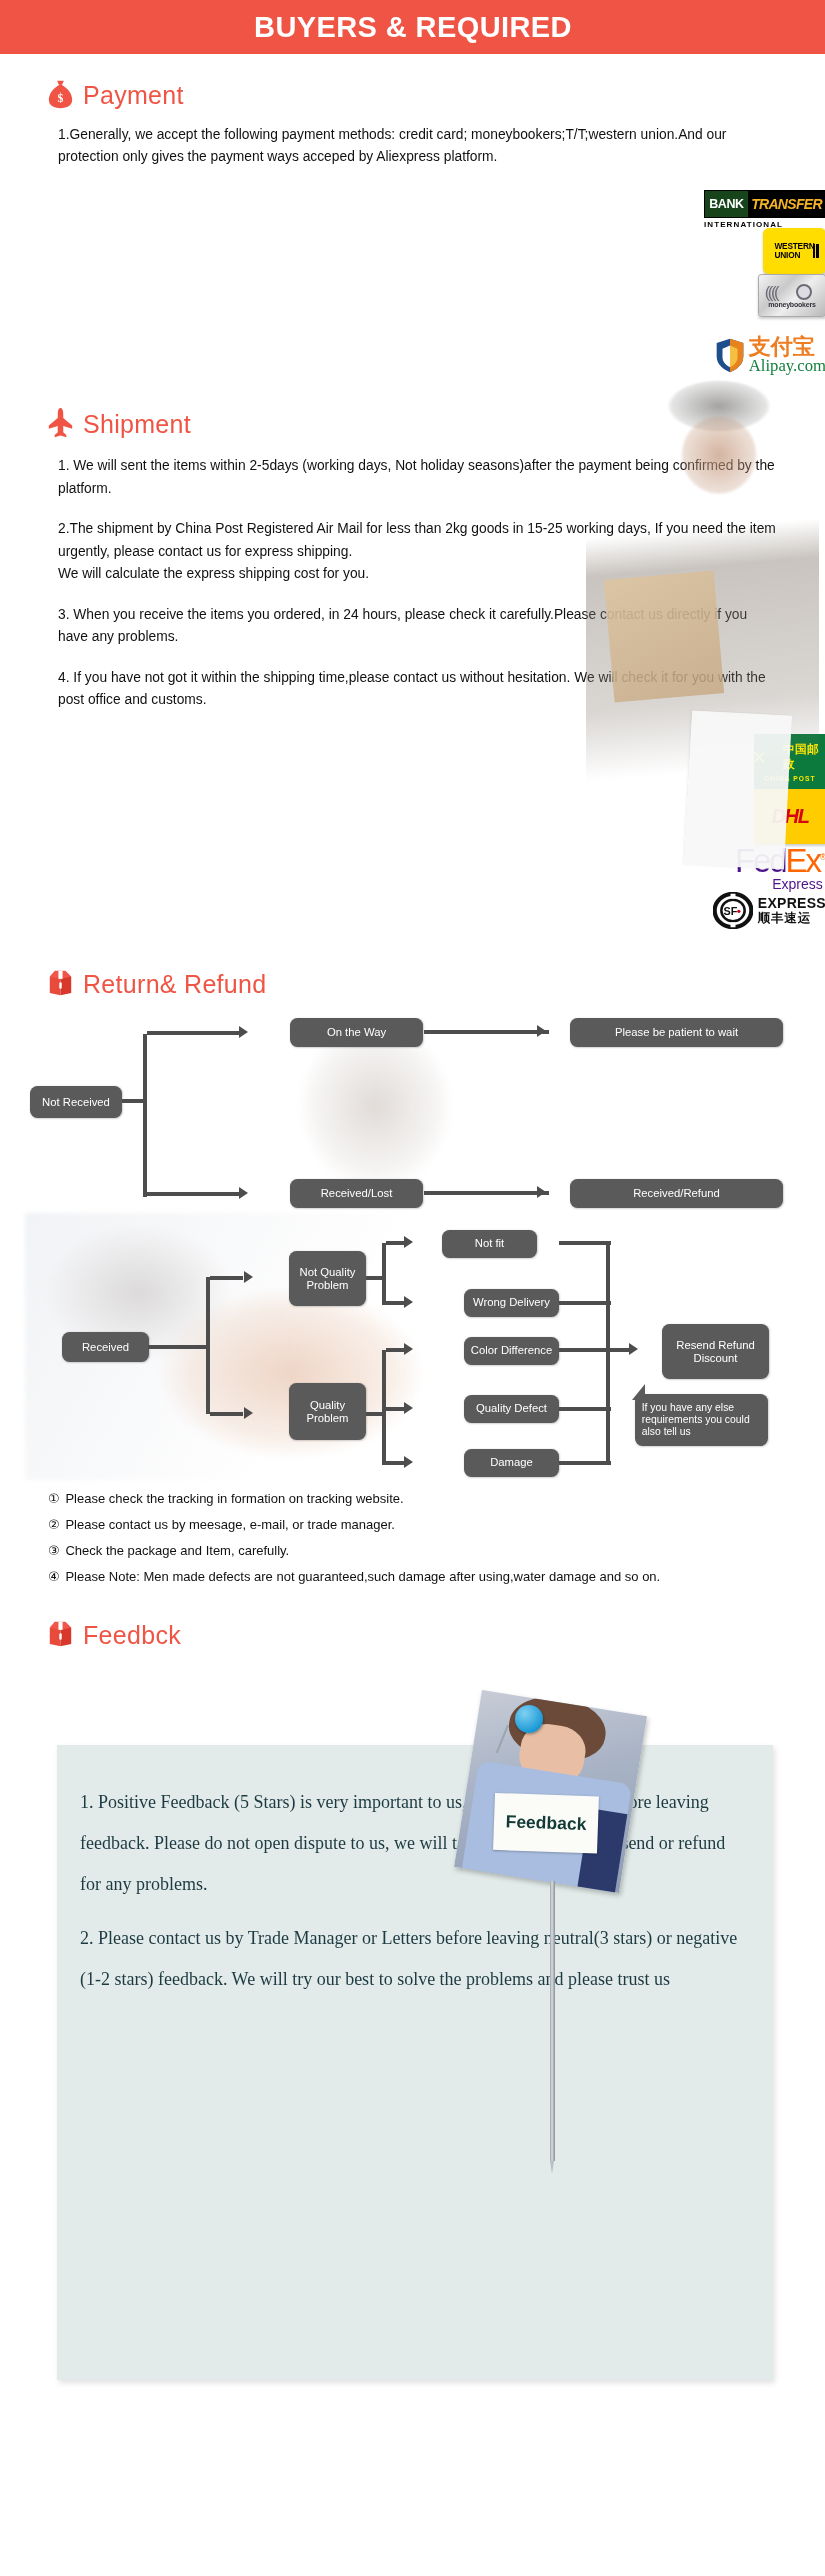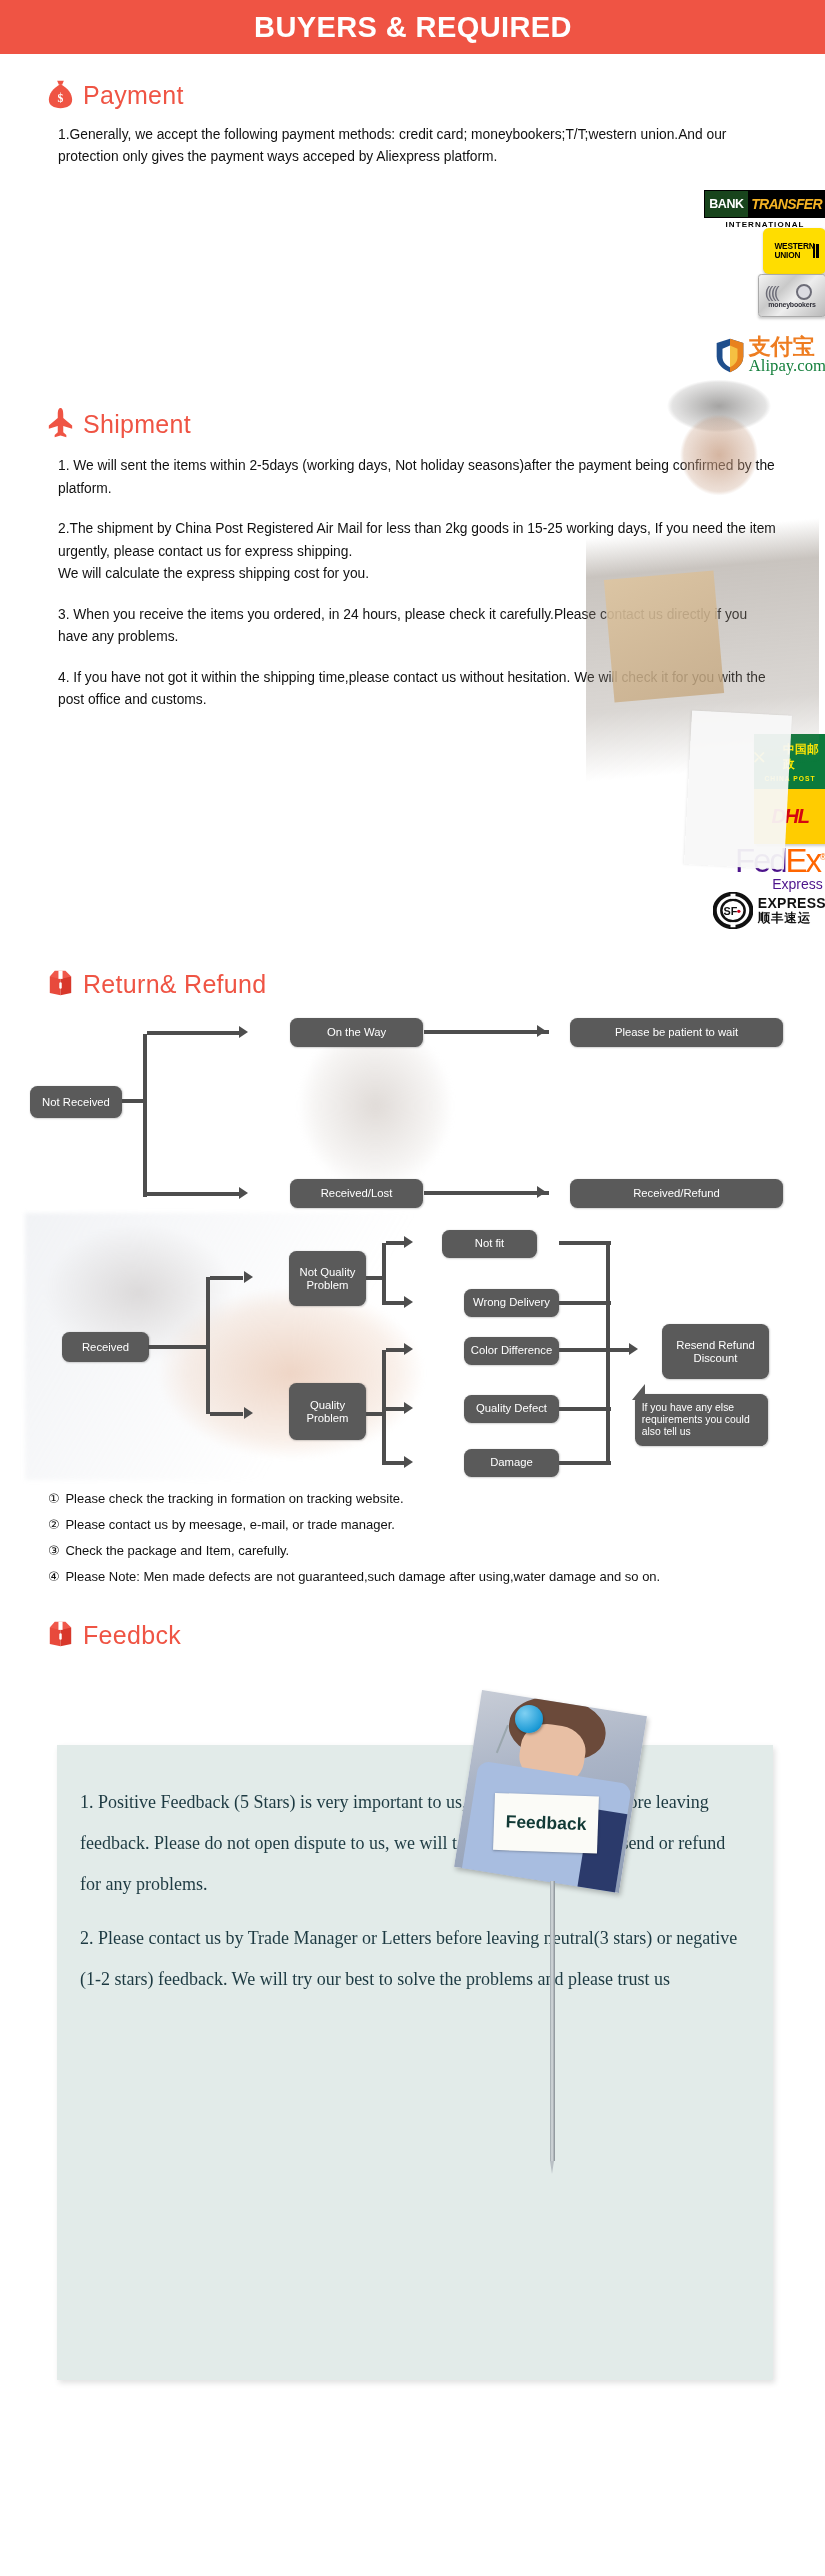--- a/index.html
+++ b/index.html
@@ -76,21 +76,21 @@
     font-size: 12.5px; letter-spacing: -0.4px;
     display: flex; align-items: center; padding: 0 4.2px;
   }
   .lg-bank .bt-transfer {
     background: #000; color: #f5b324; font-weight: bold;
     font-size: 14px; font-style: italic; letter-spacing: -0.7px;
     display: flex; align-items: center; padding: 0 3.3px; flex: 1;
     justify-content: center;
   }
   .lg-bank .bt-intl {
-    text-align: center; font-size: 8px; letter-spacing: 1.1px;
+    text-align: left; font-size: 8px; letter-spacing: 1.1px;
     color: #000; font-weight: bold; margin-top: 1.7px;
   }
 
   
   .lg-wu {
     width: 63px; height: 46px; background: #ffdd00;
     border-radius: 5.8px; position: relative;
     box-shadow: 0.8px 1.7px 2.5px rgba(0,0,0,0.22);
     display: flex; align-items: center; justify-content: center;
   }

